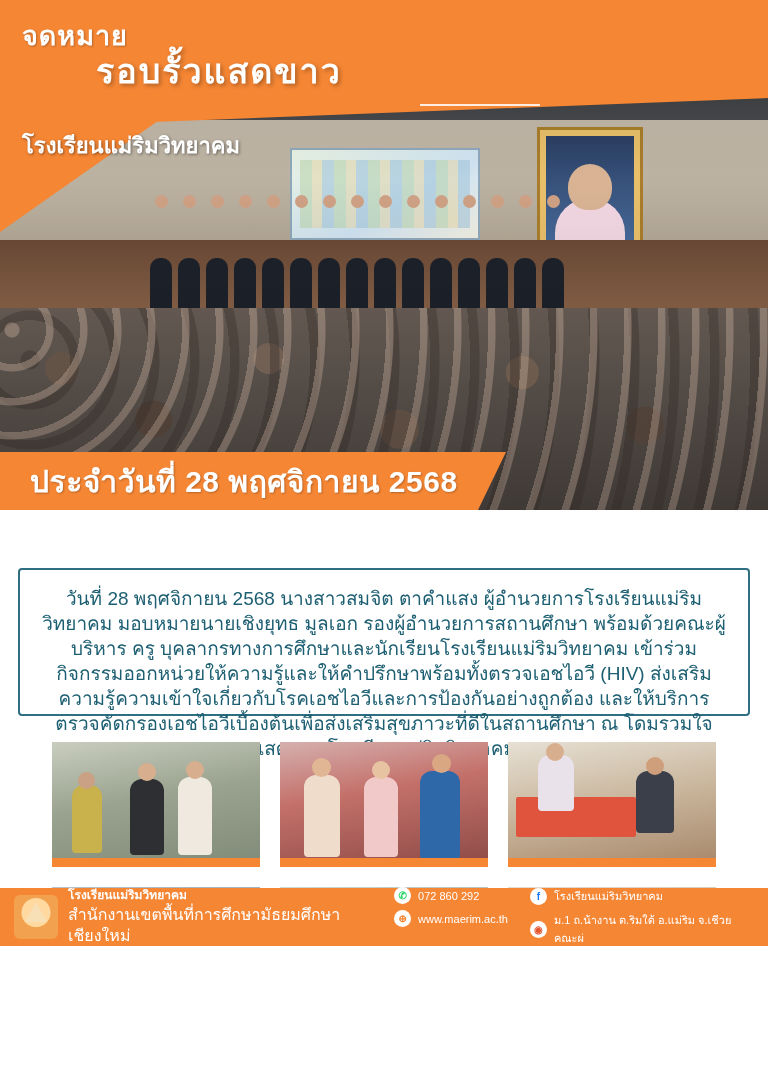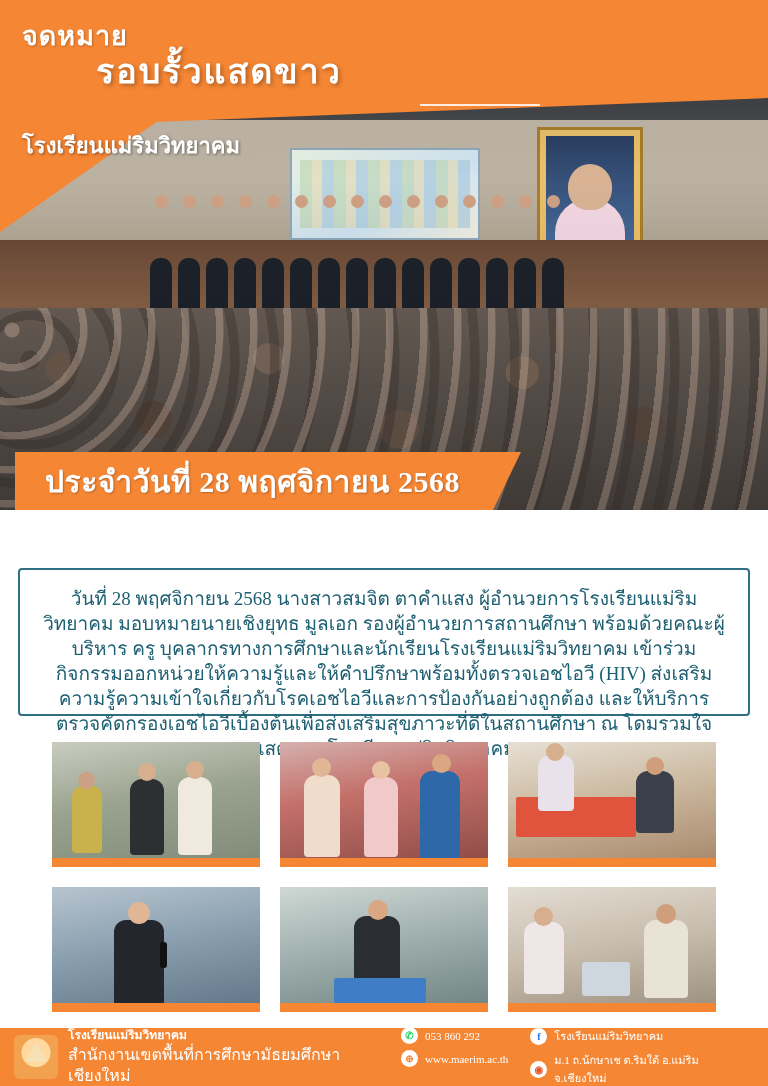--- a/index.html
+++ b/index.html
@@ -4,24 +4,23 @@
 <style>
   * { box-sizing: border-box; margin: 0; padding: 0; }
   html, body {
     width: 768px; height: 1086px;
     font-family: "Liberation Sans", sans-serif;
     background: #ffffff;
     overflow: hidden;
   }
   .poster {
     position: relative;
-    width: 768px; height: 1086px;
+    width: 768px; height: 946px;
     background: #ffffff;
     overflow: hidden;
-    font-family: Liberation Serif, serif;
   }
 
   
   .hero {
     position: absolute; top: 0; left: 0;
     width: 768px; height: 510px;
     background: linear-gradient(160deg,#6d7b86 0%, #8d9aa2 40%, #7c868c 100%);
     overflow: hidden;
   }
   
@@ -124,21 +123,21 @@
     position:absolute; left:420px; top:104px; width:120px; height:2px; background:rgba(255,255,255,.85);
   }
   .t-school{
     position:absolute; left:22px; top:128px;
     font-size:22px; font-weight:bold;
     text-shadow:1px 1px 3px rgba(0,0,0,.45);
   }
 
   
   .date-bar{
-    position:absolute; left:15px; top:452px; width:506px; height:58px;
+    position:absolute; left:0; top:452px; width:506px; height:58px;
     background:#f58634;
     clip-path: polygon(0 0, 506px 0, 478px 58px, 0 58px);
     display:flex; align-items:center;
   }
   .date-bar span{
     margin-left:30px; color:#ffffff; font-size:30px; font-weight:bold;
     letter-spacing:.5px; text-shadow:1px 1px 2px rgba(0,0,0,.25);
   }
 
   
@@ -320,33 +319,33 @@
     <div class="foot-logo"></div>
     <div class="foot-school">
       <div class="l1">โรงเรียนแม่ริมวิทยาคม</div>
       <div class="l2">สำนักงานเขตพื้นที่การศึกษามัธยมศึกษาเชียงใหม่</div>
     </div>
 
     <div class="foot-right">
       <div class="foot-col">
         <div class="fitem">
           <span class="cicon wa">✆</span>
-          <span>053 860 292</span>
+          <span>072 860 292</span>
         </div>
         <div class="fitem">
           <span class="cicon glb">⊕</span>
           <span>www.maerim.ac.th</span>
         </div>
       </div>
       <div class="foot-col">
         <div class="fitem">
           <span class="cicon fb">f</span>
           <span>โรงเรียนแม่ริมวิทยาคม</span>
         </div>
         <div class="fitem">
           <span class="cicon pin">◉</span>
-          <span>ม.1 ถ.น้กษาเช ต.ริมใต้ อ.แม่ริม จ.เชียงใหม่</span>
+          <span>ม.1 ถ.น้างาน ต.ริมใต้ อ.แม่ริม จ.เชีวยคณะผ่</span>
         </div>
       </div>
     </div>
   </div>
 
 </div>
 
 </body></html>

